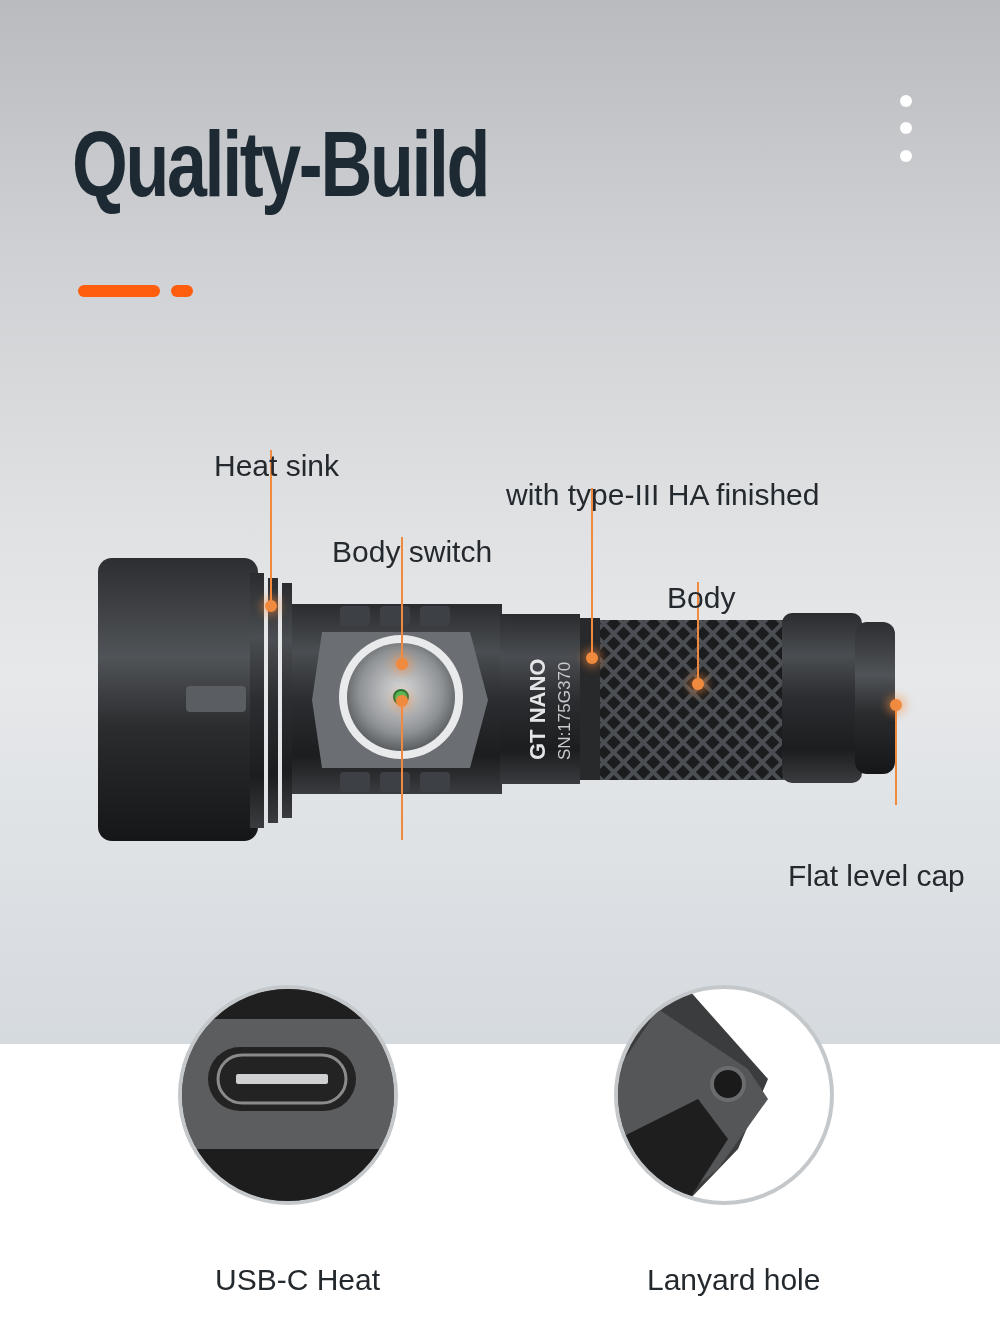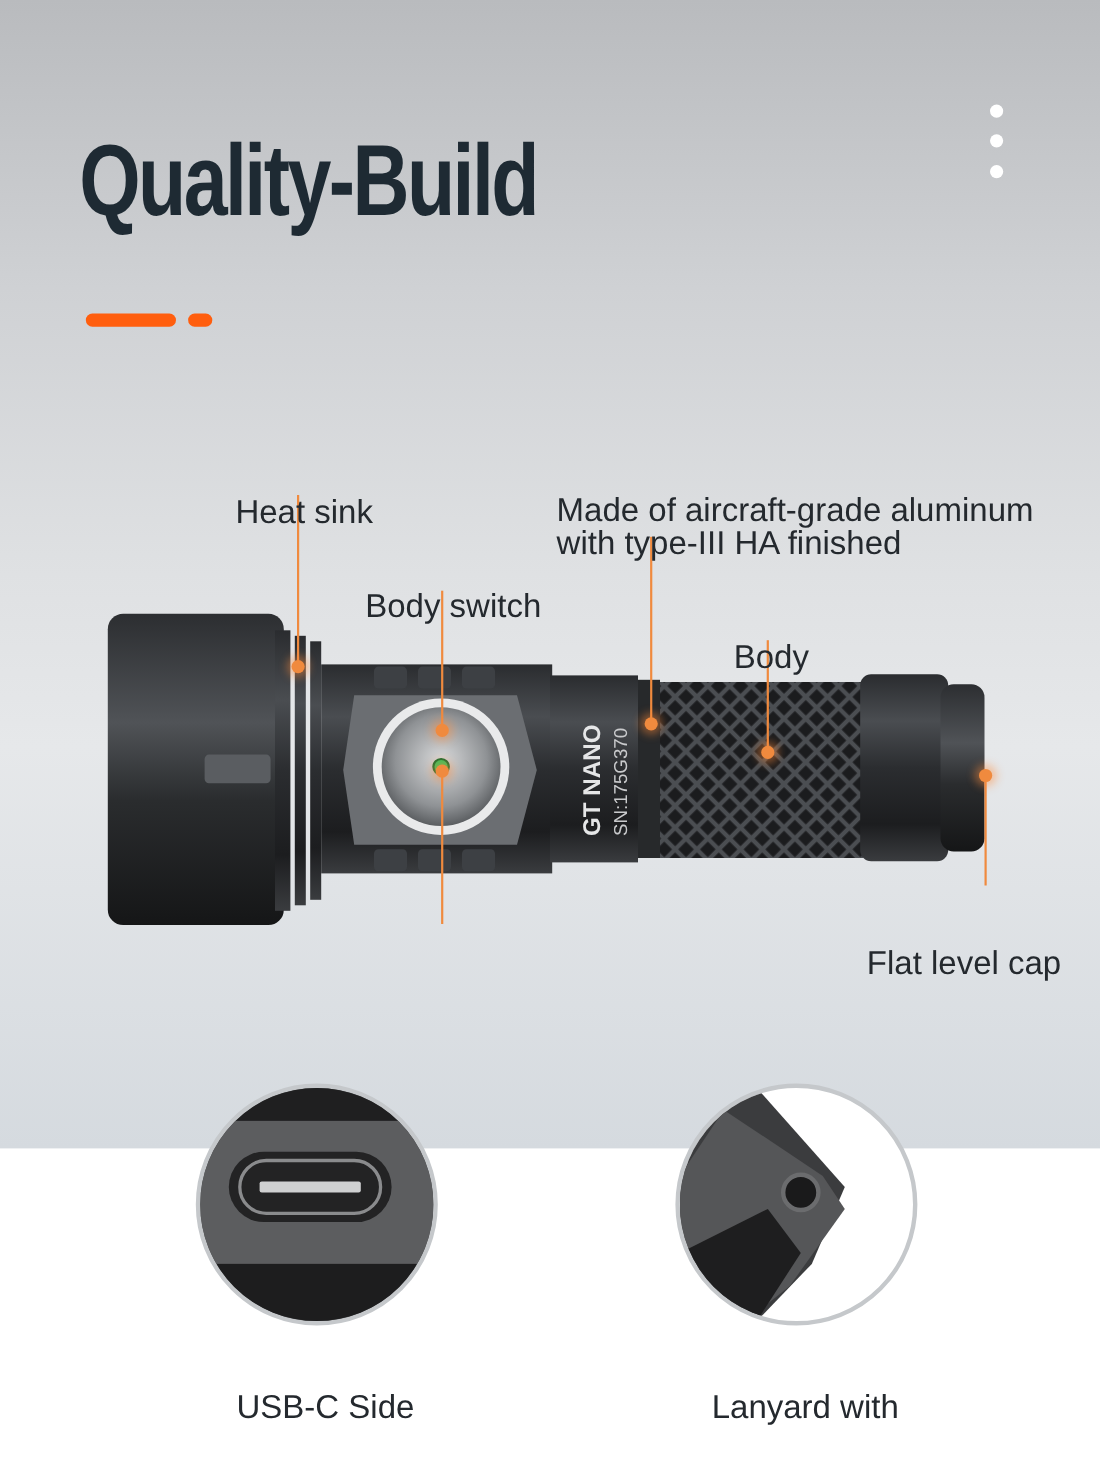--- a/index.html
+++ b/index.html
@@ -107,21 +107,20 @@
   <div class="dot" style="left:692px;top:678px"></div>
 
   <div class="line" style="left:401px;top:700px;height:140px"></div>
   <div class="dot" style="left:396px;top:695px"></div>
 
   <div class="line" style="left:895px;top:705px;height:100px"></div>
   <div class="dot" style="left:890px;top:699px"></div>
 
   <div class="label" style="left:214px;top:411px">Heat sink</div>
   <div class="label" style="left:332px;top:497px">Body switch</div>
-  <div class="label" style="left:506px;top:410px">Made of aircraft-grade aluminum</div>
   <div class="label" style="left:506px;top:440px">with type-III HA finished</div>
   <div class="label" style="left:667px;top:543px">Body</div>
   <div class="label" style="left:788px;top:821px">Flat level cap</div>
 
   <div class="circle" style="left:178px;top:985px;width:220px;height:220px;background:#4a4b4d;">
     <svg width="212" height="212" viewBox="0 0 212 212">
       <rect x="0" y="0" width="212" height="30" fill="#1f1f20"></rect>
       <rect x="0" y="30" width="212" height="130" fill="#5c5d5f"></rect>
       <rect x="0" y="160" width="212" height="52" fill="#1d1d1e"></rect>
       <rect x="26" y="58" width="148" height="64" rx="32" fill="#232324"></rect>
@@ -131,16 +130,16 @@
   </div>
   <div class="circle" style="left:614px;top:985px;width:220px;height:220px;background:#ffffff;">
     <svg width="212" height="212" viewBox="0 0 212 212">
       <path d="M0 0 H70 L150 90 L120 160 L70 212 H0 Z" fill="#3b3c3e"></path>
       <path d="M40 20 L130 80 L150 110 L100 180 L60 212 H0 V80 Z" fill="#555658"></path>
       <path d="M0 150 L80 110 L110 150 L70 212 H0 Z" fill="#1e1e1f"></path>
       <circle cx="110" cy="95" r="16" fill="#1a1a1b" stroke="#6b6c6e" stroke-width="4"></circle>
     </svg>
   </div>
 
-  <div class="label" style="left:215px;top:1225px">USB-C Side</div>
-  <div class="label" style="left:647px;top:1225px">Lanyard with</div>
+  <div class="label" style="left:215px;top:1225px">USB-C Heat</div>
+  <div class="label" style="left:647px;top:1225px">Lanyard hole</div>
 
 </div>
 
 </body></html>

